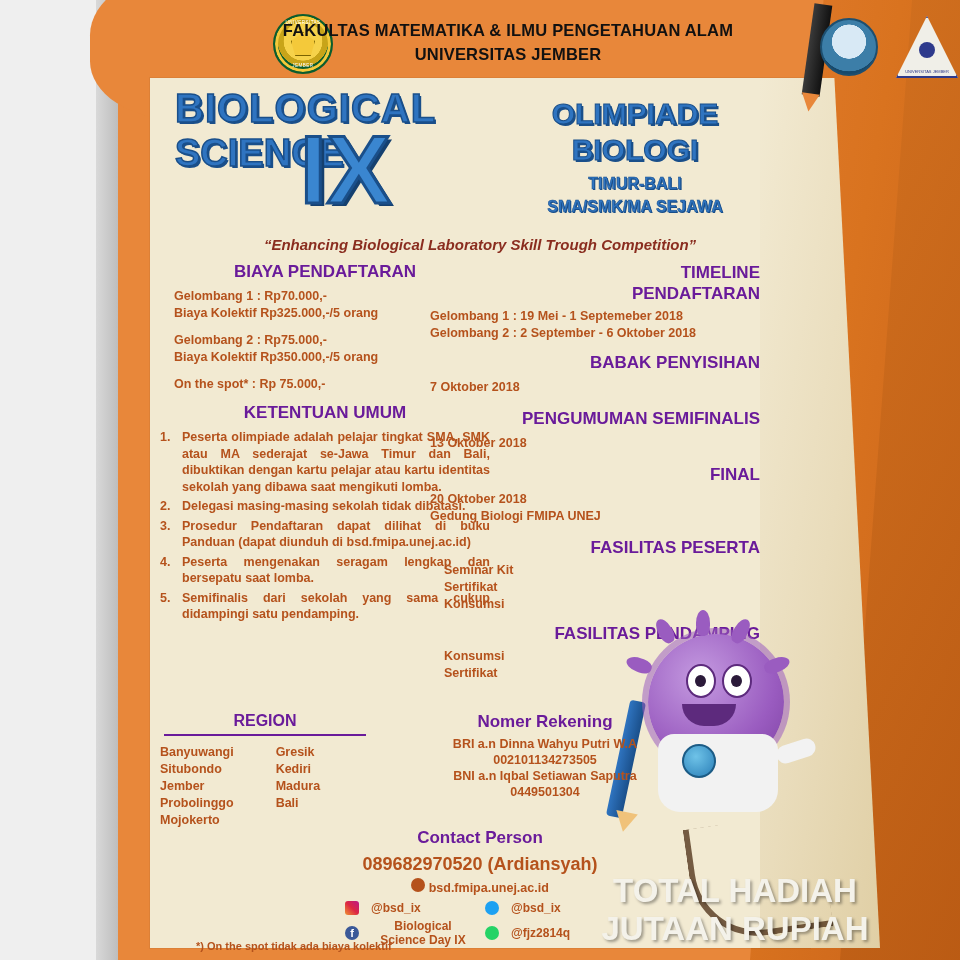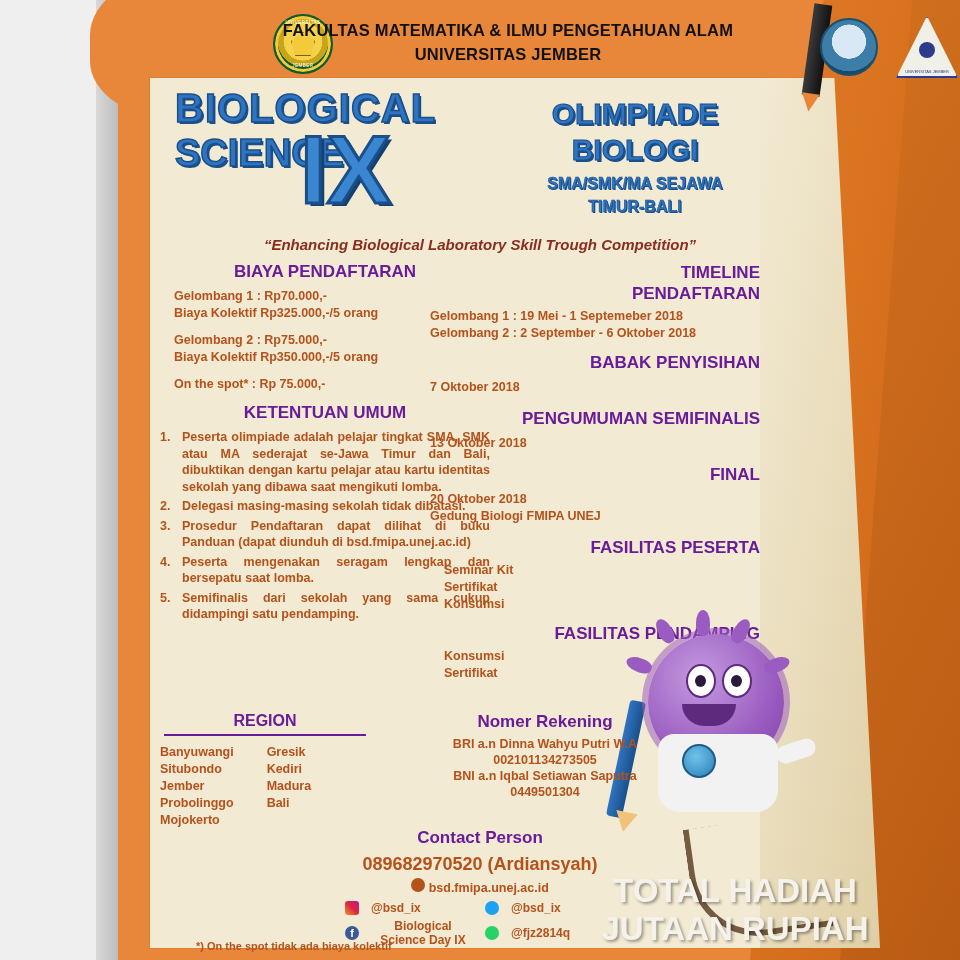--- a/index.html
+++ b/index.html
@@ -157,21 +157,21 @@
   .list{
     color:#b5521c;font-weight:bold;font-size:12.5px;line-height:16.5px;
     margin:0;padding-left:22px;list-style:none;
   }
   .list li{position:relative;margin-bottom:3px;text-align:justify;}
   .list li .num{position:absolute;left:-22px;top:0;}
   
   .region-wrap{position:absolute;left:150px;top:712px;width:230px;}
   .region-h{text-align:center;color:#6a1b9a;font-weight:bold;font-size:16px;}
   .region-rule{height:2px;background:#6a1b9a;margin:4px 14px 8px 14px;}
-  .region-cols{display:flex;gap:33px;padding-left:10px;}
+  .region-cols{display:flex;gap:42px;padding-left:10px;}
   .region-cols div{color:#b5521c;font-weight:bold;font-size:12.5px;line-height:17px;}
   
   .rek{position:absolute;left:380px;top:712px;width:330px;text-align:center;}
   .rek-h{color:#6a1b9a;font-weight:bold;font-size:17px;margin-bottom:4px;}
   .rek p{margin:0;color:#b5521c;font-weight:bold;font-size:12.5px;line-height:16px;}
   
   .contact{position:absolute;left:330px;top:828px;width:300px;text-align:center;}
   .contact-h{color:#6a1b9a;font-weight:bold;font-size:17px;}
   .contact-line{color:#b5521c;font-weight:bold;font-size:18px;margin-top:6px;}
   .contact-web{color:#b5521c;font-weight:bold;font-size:12.5px;margin-top:3px;}
@@ -280,22 +280,22 @@
 
   <div class="t-bio">BIOLOGICAL</div>
   <div class="t-science">SCIENCE</div>
   <div class="t-ix">IX</div>
 
   <div class="t-olimp">
     <div>OLIMPIADE</div>
     <div>BIOLOGI</div>
   </div>
   <div class="t-sma">
+    <div>TIMUR-BALI</div>
     <div>SMA/SMK/MA SEJAWA</div>
-    <div>TIMUR-BALI</div>
   </div>
 
   <div class="tagline">“Enhancing Biological Laboratory Skill Trough Competition”</div>
 
   <div class="col-left">
     <div class="h-left">BIAYA PENDAFTARAN</div>
     <div class="body-o pad-l">Gelombang 1 : Rp70.000,-</div>
     <div class="body-o pad-l">Biaya Kolektif Rp325.000,-/5 orang</div>
     <div class="gap"></div>
     <div class="body-o pad-l">Gelombang 2 : Rp75.000,-</div>

